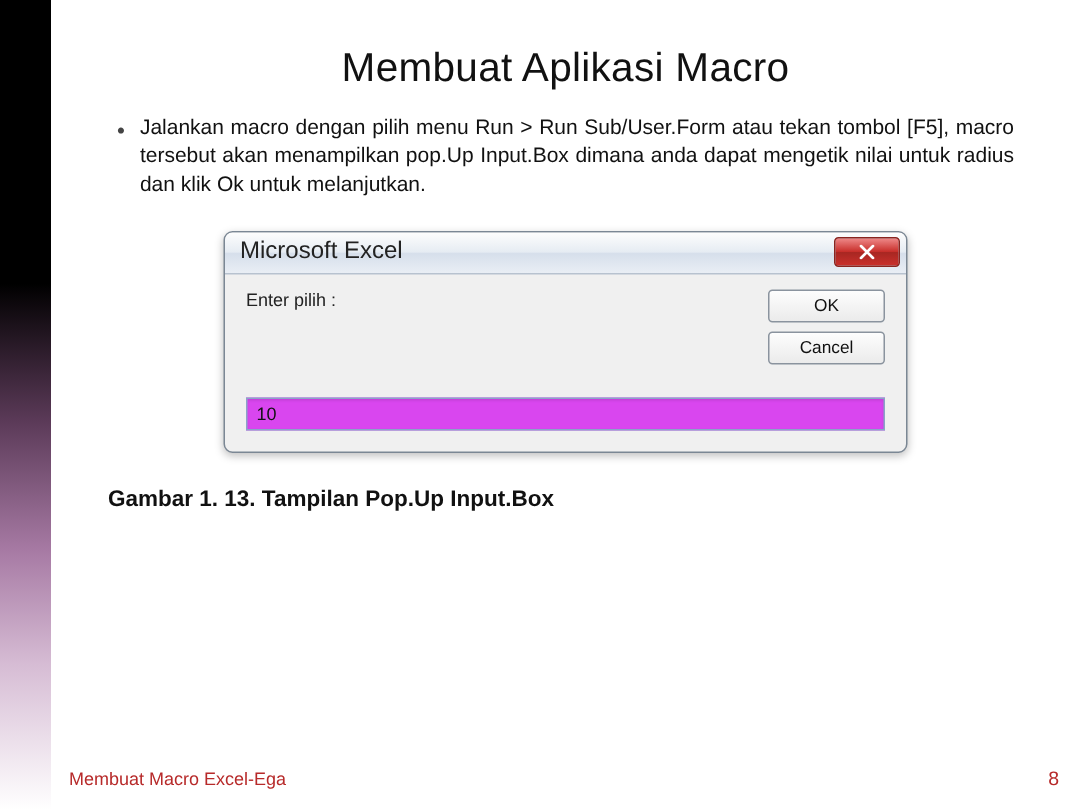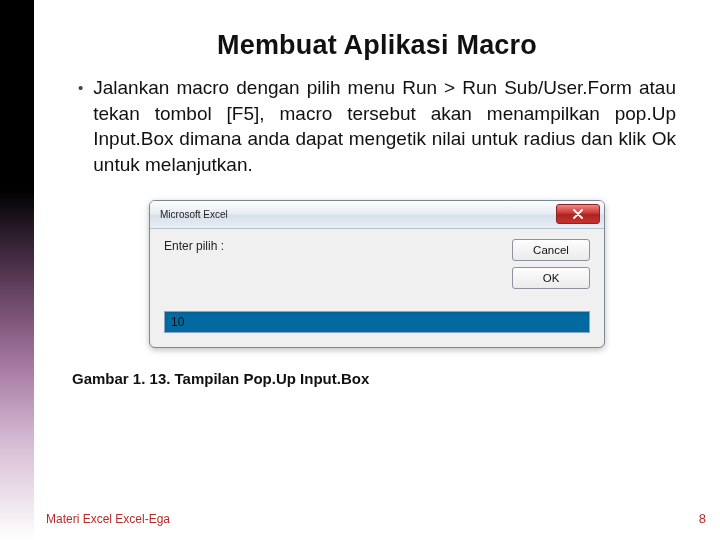--- a/index.html
+++ b/index.html
@@ -24,40 +24,40 @@
   }
   .slide {
     position: absolute;
     left: 34px; top: 0;
     width: 686px; height: 540px;
     padding: 24px 38px 0 38px;
   }
   .title {
     text-align: center;
     font-size: 27px;
-    font-weight: 700;
+    font-weight: 400;
     color: #111;
     margin-top: 6px;
     margin-bottom: 14px;
     letter-spacing: 0.2px;
   }
   .bullet-row {
     display: flex;
     align-items: flex-start;
     gap: 10px;
     padding: 0 6px;
   }
   .bullet-dot {
     font-size: 15px;
     color: #444;
     line-height: 1.4;
     padding-top: 2px;
   }
   .bullet-text {
-    font-size: 19px;
+    font-size: 14px;
     line-height: 1.35;
     color: #111;
     text-align: justify;
     font-weight: 400;
   }
   .figure-wrap {
     margin-top: 22px;
     display: flex;
     justify-content: center;
   }
@@ -73,21 +73,21 @@
   .dlg-titlebar {
     height: 28px;
     display: flex;
     align-items: center;
     justify-content: space-between;
     padding: 0 0 0 10px;
     background: linear-gradient(#fdfdfd, #e6ecf3 48%, #d6dfeb 52%, #e9eef5);
     border-bottom: 1px solid #b7c2cf;
   }
   .dlg-titlebar .cap {
-    font-size: 10px;
+    font-size: 16px;
     color: #222;
     text-align: right;
   }
   .dlg-close {
     width: 44px; height: 20px;
     margin-right: 4px;
     border-radius: 3px;
     background: linear-gradient(#e88, #c9302c 48%, #a82722 52%, #c9302c);
     border: 1px solid #8a2520;
     display: flex;
@@ -125,21 +125,21 @@
     align-items: center;
     justify-content: center;
   }
   .dlg-input {
     position: absolute;
     left: 14px;
     bottom: 14px;
     width: calc(100% - 28px);
     height: 22px;
     border: 1px solid #8aa4c8;
-    background: #0369a1;
+    background: #d946ef;
     font-size: 12px;
     padding: 2px 6px;
     color: #111;
     box-shadow: inset 0 1px 2px rgba(0,0,0,0.1);
   }
   .caption {
     font-size: 15px;
     font-weight: 600;
     color: #111;
     margin-top: 22px;
@@ -179,26 +179,26 @@
         <span class="cap">Microsoft Excel</span>
         <div class="dlg-close">
           <svg width="12" height="10" viewBox="0 0 12 10">
             <path d="M2 1 L10 9 M10 1 L2 9" stroke="#fff" stroke-width="1.8" stroke-linecap="round"></path>
           </svg>
         </div>
       </div>
       <div class="dlg-body">
         <div class="dlg-prompt">Enter pilih :</div>
         <div class="dlg-buttons">
+          <div class="win-btn">OK</div>
           <div class="win-btn">Cancel</div>
-          <div class="win-btn">OK</div>
         </div>
         <input class="dlg-input" type="text" value="10" style="">
       </div>
     </div>
   </div>
 
   <div class="caption">Gambar 1. 13. Tampilan Pop.Up Input.Box</div>
 
 </div>
 
-<div class="footer-left">Materi Excel Excel-Ega</div>
+<div class="footer-left">Membuat Macro Excel-Ega</div>
 <div class="footer-right">8</div>
 
 </body></html>

